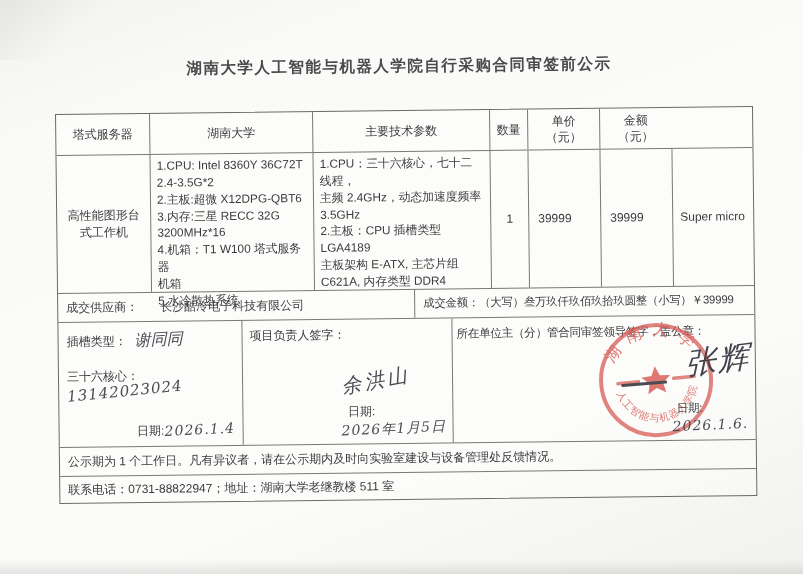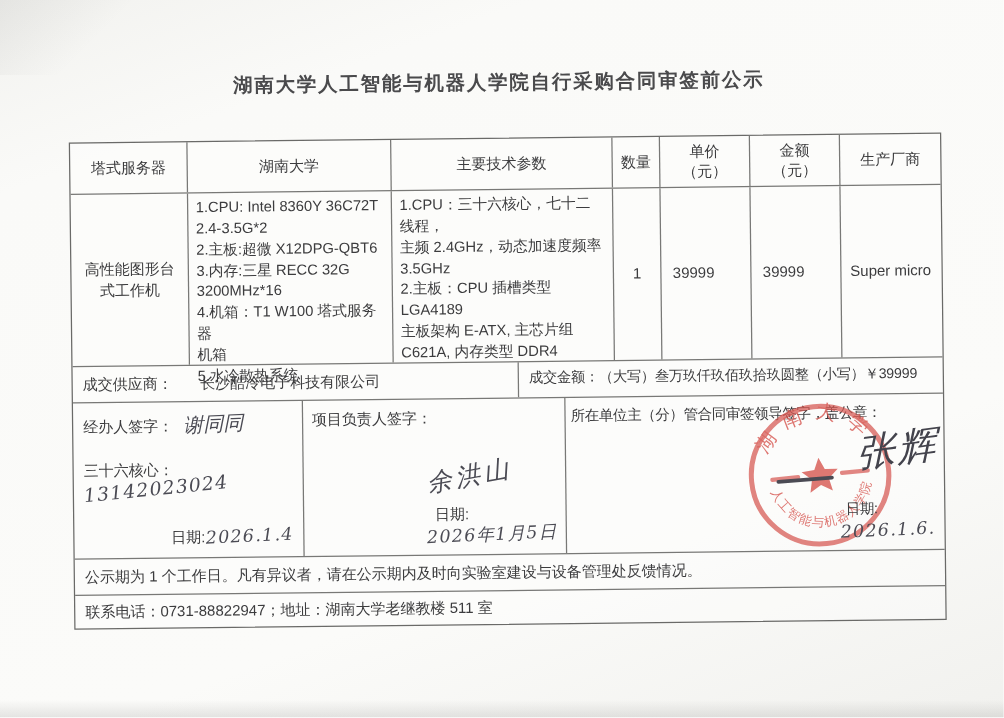--- a/index.html
+++ b/index.html
@@ -82,23 +82,20 @@
             <span>数量</span>
           </div>
         <div class="cell c4 hcell">
             <span>单价</span>
             <span>（元）</span>
           </div>
         <div class="cell c5 hcell">
             <span>金额</span>
             <span>（元）</span>
           </div>
-        <div class="cell c6 hcell">
-            <span>生产厂商</span>
-          </div>
       </div>
 
       <div class="row prow">
         <div class="cell c0 pname">高性能图形台式工作机</div>
         <div class="cell c1 pre">1.CPU: Intel 8360Y 36C72T
 2.4-3.5G*2
 2.主板:超微 X12DPG-QBT6
 3.内存:三星  RECC 32G
 3200MHz*16
 4.机箱：T1 W100 塔式服务器
@@ -121,21 +118,21 @@
           <span class="lbl">成交供应商：</span>
           <span class="val">长沙酷冷电子科技有限公司</span>
         </div>
         <div class="cell sc1">成交金额：（大写）叁万玖仟玖佰玖拾玖圆整（小写）￥39999</div>
       </div>
 
       <div class="row grow">
 
         <div class="cell g0">
           <div>
-            <span class="lbl">经办人签字：</span><span class="hand hname">谢同同</span>
+            <span class="lbl">插槽类型：</span><span class="hand hname">谢同同</span>
           </div>
           <div>
             <span class="lbl">三十六核心：</span><span class="hand hphone">13142023024</span>
           </div>
           <div class="dateline">
             <span class="lbl">日期:</span><span class="hand hdate">2026.1.4</span>
           </div>
         </div>
 
         <div class="cell g1">

